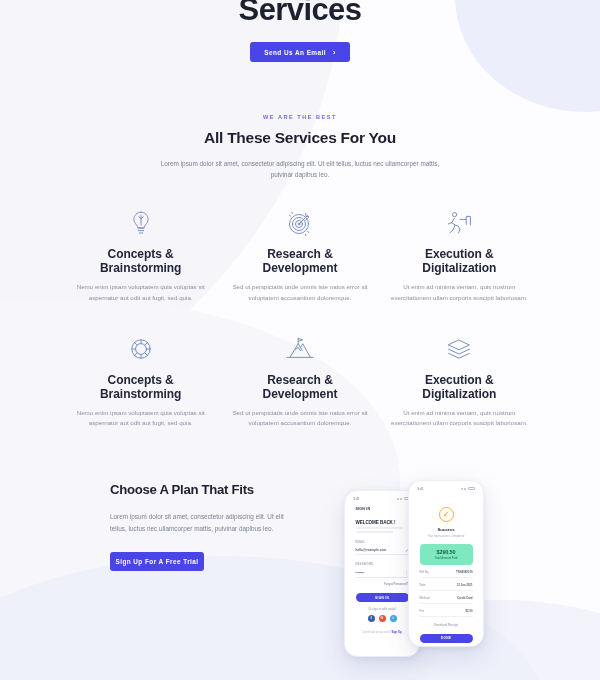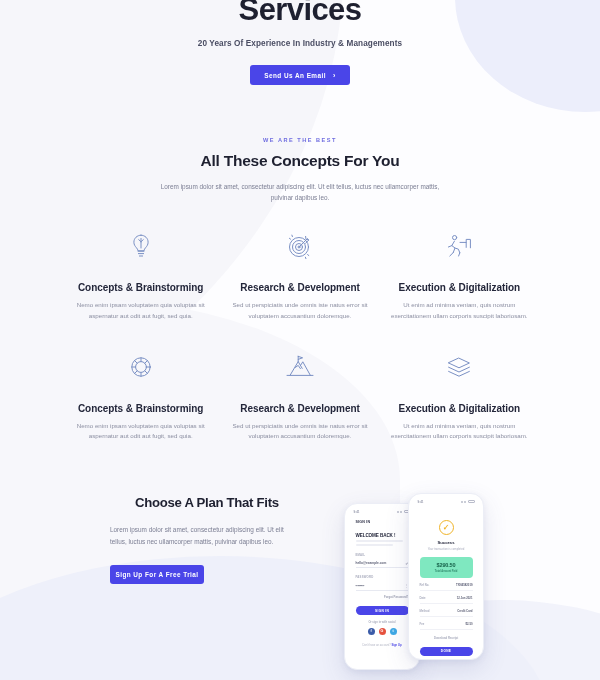--- a/index.html
+++ b/index.html
@@ -82,35 +82,35 @@
     margin: 26px auto 0; width: 470px;
     display:grid; grid-template-columns: repeat(3, 1fr);
     row-gap: 28px; column-gap: 8px;
   }
   .card { text-align:center; padding: 0 6px; }
   .card-icon {
     height: 34px; display:flex; align-items:center; justify-content:center;
     color:#7a90c4;
   }
   .card-title {
-    margin-top: 19px; font-size: 10px; font-weight:700; color:#23263a;
+    margin-top: 7px; font-size: 12px; font-weight:700; color:#23263a;
     letter-spacing:-0.05px;
   }
   .card-desc {
     margin-top: 7px; font-size: 6.2px; line-height:1.72; color:#8b8ea1;
   }
 
   
   .plan {
     margin-top: 44px; position:relative; height: 200px;
   }
   .plan-text { position:absolute; left:110px; top:8px; width: 175px; }
   .plan-title {
     font-size: 13.2px; font-weight:700; color:#1e2030;
-    line-height:1.32; letter-spacing:-0.3px;margin-left:25px;
+    line-height:1.32; letter-spacing:-0.3px;
   }
   .plan-desc {
     margin-top: 13px; font-size: 6.4px; line-height:1.85; color:#7b7e93;
   }
   .btn-plan { margin-top: 17px; width: 94px; height: 19px; }
 
   
   .phones { position:absolute; left:330px; top:-5px; width:175px; height:200px; }
   .phone {
     position:absolute; background:#fff;
@@ -187,30 +187,29 @@
     <div class="wedge-mid"></div>
     <div class="blob-top-right"></div>
     <div class="blob-bottom2"></div>
     <div class="blob-bottom"></div>
   </div>
 
   <div class="content">
 
     <section class="hero">
       <h1 class="hero-title">Services</h1>
-      <div class="hero-sub">20 Years Of Experience In Industry &amp; Managements</div>
       <button class="btn btn-hero">
         <span>Send Us An Email</span>
         <span class="btn-arrow">›</span>
       </button>
     </section>
 
     <section class="services">
       <div class="eyebrow">WE ARE THE BEST</div>
-      <h2 class="sec-title">All These Concepts For You</h2>
+      <h2 class="sec-title">All These Services For You</h2>
       <p class="sec-desc">Lorem ipsum dolor sit amet, consectetur adipiscing elit. Ut elit tellus, luctus nec ullamcorper mattis, pulvinar dapibus leo.</p>
 
       <div class="grid">
 
         <div class="card">
           <div class="card-icon">
             <svg width="26" height="28" viewBox="0 0 26 28" fill="none" stroke="currentColor" stroke-width="1" stroke-linecap="round" stroke-linejoin="round">
               <path d="M13 3.2c-4 0-7.1 3.1-7.1 7 0 2.6 1.3 4.1 2.5 5.5.8 1 1.5 1.9 1.6 3.1h6c.1-1.2.8-2.1 1.6-3.1 1.2-1.4 2.5-2.9 2.5-5.5 0-3.9-3.1-7-7.1-7z"></path>
               <path d="M10 19.2h6M10.4 21.6h5.2M11.4 24h3.2"></path>
               <path d="M13 6.4v9.6M13 9.8l-2.3-2.2M13 9.8l2.3-2.2"></path>

